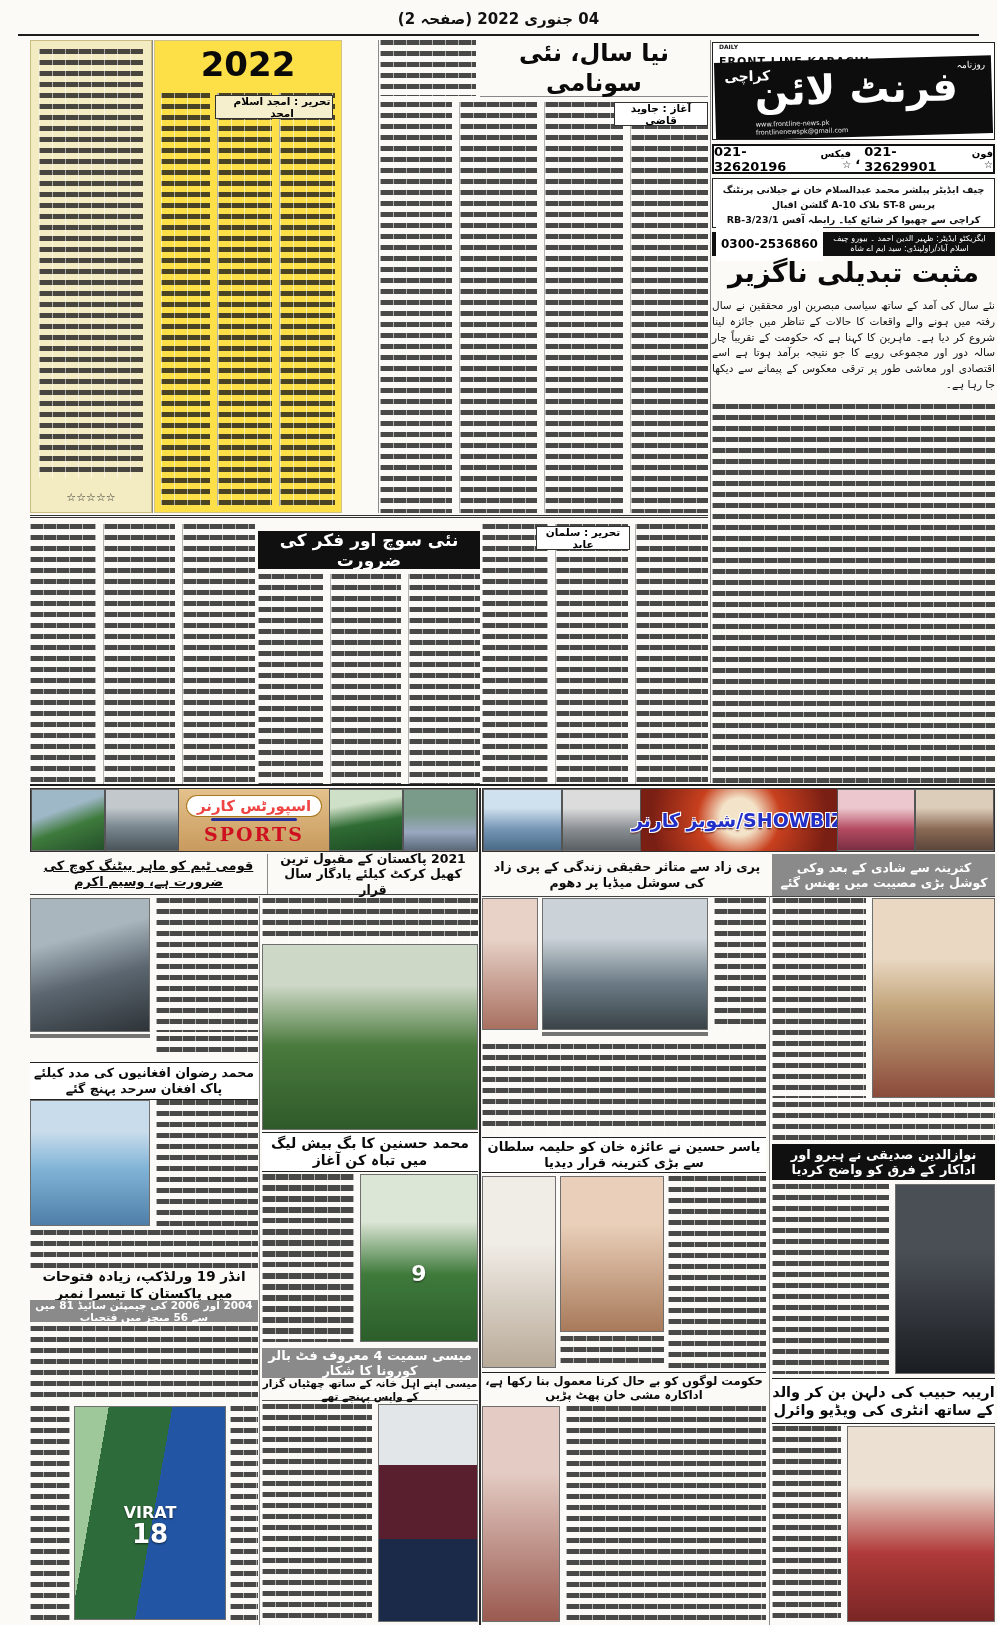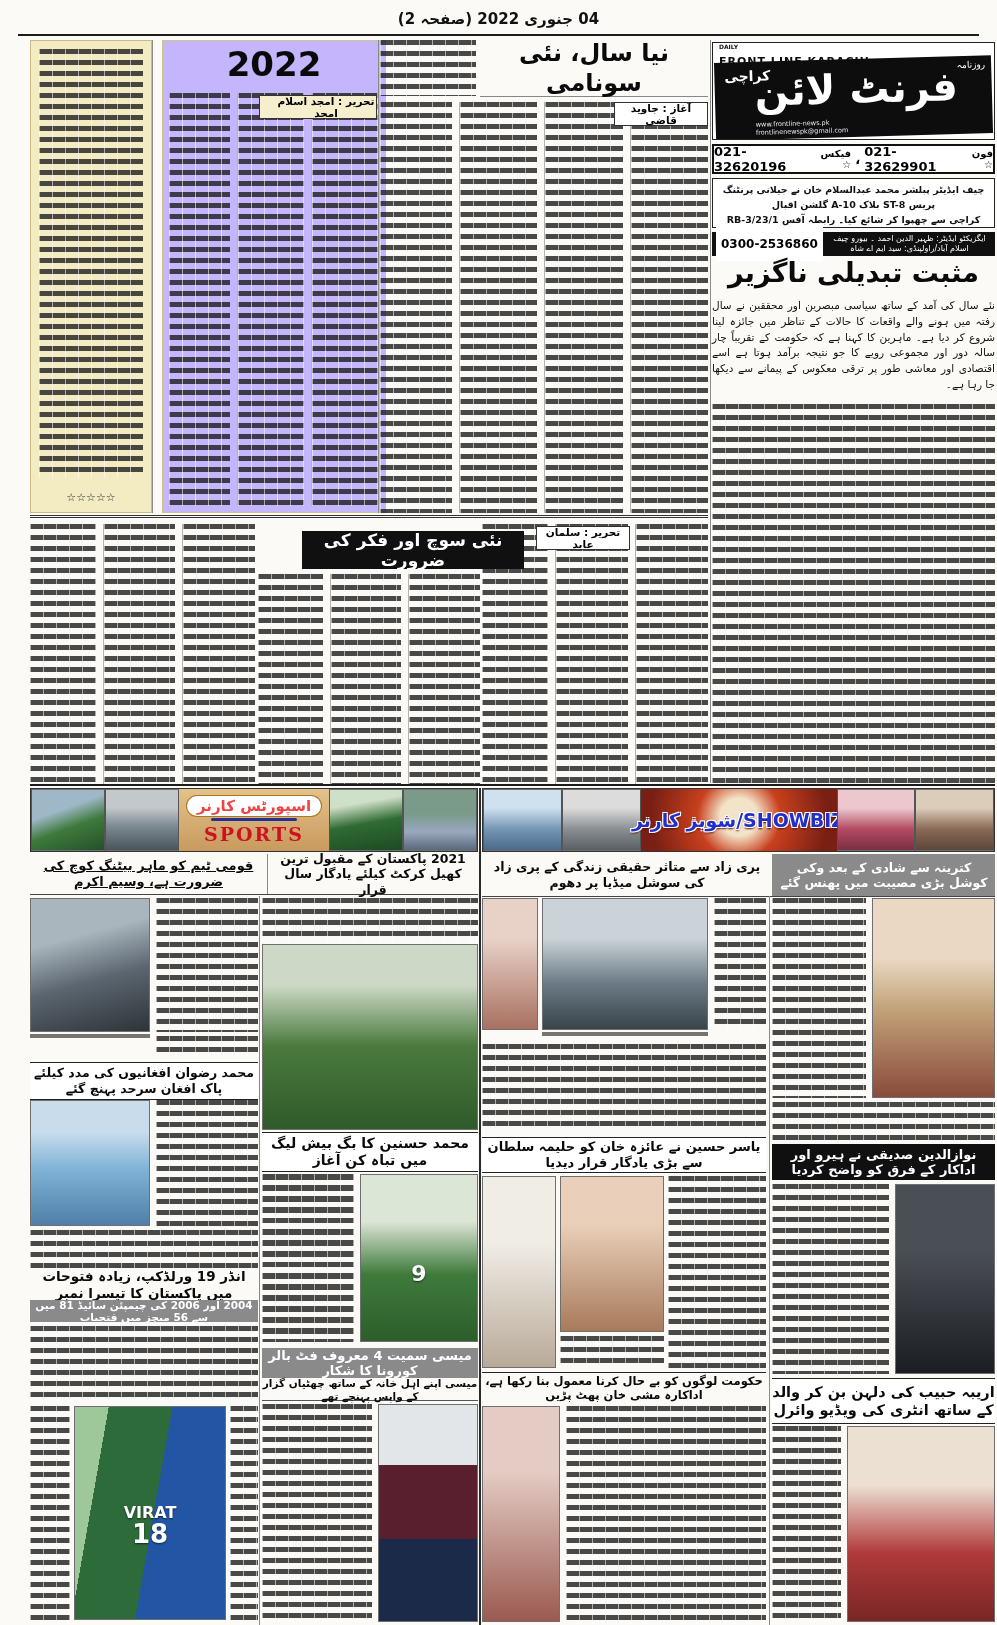--- a/index.html
+++ b/index.html
@@ -9,21 +9,21 @@
   .tx{background-image:
       repeating-linear-gradient(to right, rgba(255,255,255,.55) 0 1px, transparent 1px 13px),
       repeating-linear-gradient(to bottom, rgba(28,28,28,.8) 0 5.5px, transparent 5.5px 11px);
       filter:blur(.35px);}
   .cap{background-image:repeating-linear-gradient(to bottom, rgba(70,70,70,.75) 0 4px, transparent 4px 8px);filter:blur(.3px);}
   .cols{display:flex;gap:7px;}
   .cols .c{flex:1;}
   .cols .c:not(:last-child){border-left:1px solid #b5b5b0;padding-left:6px;}
   .hl{font-weight:bold;color:#0a0a0a;text-align:center;line-height:1.25;}
   .bar-gray{background:#8a8a8a;color:#fff;font-weight:bold;text-align:center;display:flex;align-items:center;justify-content:center;}
-  .bar-black{background:#101010;color:#fff;font-weight:bold;text-align:center;display:flex;align-items:center;justify-content:center;margin-left:44px;}
+  .bar-black{background:#101010;color:#fff;font-weight:bold;text-align:center;display:flex;align-items:center;justify-content:center;}
   .boxed{border-top:1.5px solid #222;border-bottom:1.5px solid #222;display:flex;align-items:center;justify-content:center;background:#fff;}
   .byline{border:1px solid #333;background:#fff;font-weight:bold;font-size:10.5px;text-align:center;display:flex;align-items:center;justify-content:center;}
   .ph{border:1px solid #6f6f6f;box-sizing:border-box;}
   .vline{background:#8a8a86;width:1px;}
   .hline{background:#1c1c1c;}
   .lead{font-size:10.5px;line-height:1.5;text-align:justify;color:#111;margin:0;}
   
   .banner{display:flex;direction:ltr;border:1.5px solid #333;box-sizing:border-box;overflow:hidden;}
   .banner .thumb{flex:1;border-left:1px solid #555;border-right:1px solid #555;}
   .sb-center{width:150px;background:linear-gradient(180deg,#e4c28c,#c89a5e);display:flex;flex-direction:column;align-items:center;justify-content:center;gap:2px;}
@@ -44,21 +44,21 @@
   <div class="abs" style="left:0;top:6;width:997px;top:6px;height:26px;display:flex;align-items:center;justify-content:center;">
     <span style="font-weight:bold;font-size:15px;color:#111;">04 جنوری 2022 (صفحہ 2)</span>
   </div>
   <div class="abs hline" style="left:18px;top:34px;width:961px;height:2px;"></div>
 
   <div class="abs" style="left:30px;top:40px;width:122px;height:473px;background:#f3ecc2;border:1px solid #c9bd84;box-sizing:border-box;">
     <div class="abs tx" style="left:8px;right:8px;top:8px;bottom:34px;"></div>
     <div class="abs" style="left:0;right:0;bottom:8px;text-align:center;font-size:11px;color:#333;">☆☆☆☆☆</div>
   </div>
 
-  <div class="abs" style="left:154px;top:40px;width:224px;height:473px;background:#c4b5fd;border:1px solid #cfc38a;box-sizing:border-box;margin-left:8px;">
+  <div class="abs" style="left:154px;top:40px;width:188px;height:473px;background:#fde047;border:1px solid #cfc38a;box-sizing:border-box;">
     <div class="hl" style="font-size:34px;height:46px;line-height:46px;font-family:'DejaVu Sans',sans-serif;">2022</div>
     <div class="cols" style="position:absolute;left:6px;right:6px;top:52px;bottom:6px;">
       <div class="c tx"></div>
       <div class="c tx"></div>
       <div class="c tx"></div>
     </div>
     <div class="abs byline" style="right:8px;top:54px;width:100px;height:22px;background:#f6efcd;padding-left:16px;">تحریر : امجد اسلام امجد</div>
   </div>
 
   <div class="abs" style="left:380px;top:40px;width:328px;height:473px;">
@@ -212,21 +212,21 @@
     <div class="abs hl boxed" style="right:0;top:590px;width:223px;height:44px;font-size:14.5px;">اریبہ حبیب کی دلہن بن کر والد کے ساتھ انٹری کی ویڈیو وائرل</div>
     <div class="abs ph" style="right:0;top:638px;width:148px;height:196px;background:linear-gradient(180deg,#ece0d2 0 30%,#b03a3a 65%,#7a2525);"></div>
     <div class="abs tx" style="right:154px;top:638px;width:69px;height:196px;"></div>
 
     <div class="abs vline" style="left:287px;top:108px;height:729px;"></div>
     <div class="abs ph" style="left:0;top:110px;width:56px;height:132px;background:linear-gradient(180deg,#e8d2c8 0 30%,#a87060);"></div>
     <div class="abs ph" style="left:60px;top:110px;width:166px;height:132px;background:linear-gradient(180deg,#cbd3d8 0 30%,#6b7b85 65%,#3a4348);"></div>
     <div class="abs tx" style="left:232px;top:110px;width:52px;height:132px;"></div>
     <div class="abs cap" style="left:60px;top:244px;width:166px;height:8px;"></div>
     <div class="abs tx" style="left:0;top:256px;width:284px;height:88px;"></div>
-    <div class="abs hl boxed" style="left:0;top:349px;width:284px;height:34px;font-size:13px;">یاسر حسین نے عائزہ خان کو حلیمہ سلطان سے بڑی یادگار قرار دیدیا</div>
+    <div class="abs hl boxed" style="left:0;top:349px;width:284px;height:34px;font-size:13px;">یاسر حسین نے عائزہ خان کو حلیمہ سلطان سے بڑی کترینہ قرار دیدیا</div>
     <div class="abs ph" style="left:0;top:388px;width:74px;height:192px;background:linear-gradient(180deg,#f0ece6 0 35%,#b8aa98);"></div>
     <div class="abs ph" style="left:78px;top:388px;width:104px;height:156px;background:linear-gradient(180deg,#ead0ba 0 30%,#a87a5a);"></div>
     <div class="abs tx" style="left:186px;top:388px;width:98px;height:192px;"></div>
     <div class="abs tx" style="left:78px;top:548px;width:104px;height:32px;"></div>
     <div class="abs hl" style="left:0;top:584px;width:284px;height:30px;font-size:11.5px;border-top:1.5px solid #222;display:flex;align-items:center;justify-content:center;">حکومت لوگوں کو بے حال کرنا معمول بنا رکھا ہے، اداکارہ مشی خان پھٹ پڑیں</div>
     <div class="abs ph" style="left:0;top:618px;width:78px;height:216px;background:linear-gradient(180deg,#e4ccc4 0 30%,#9a5a50);"></div>
     <div class="abs tx" style="left:84px;top:618px;width:200px;height:216px;"></div>
   </div>
 
 </div>

